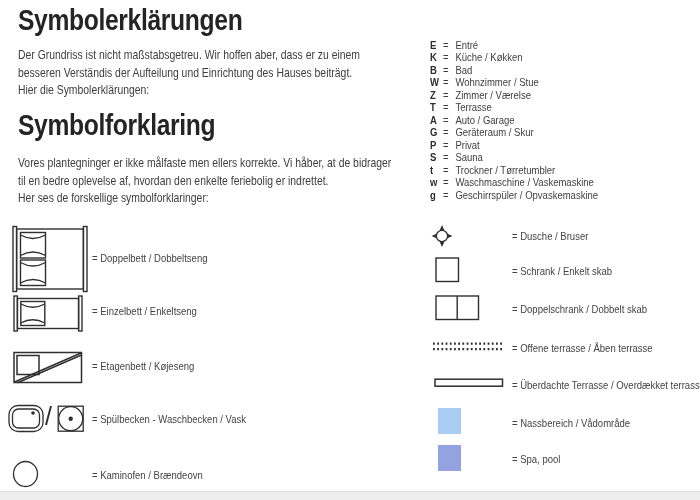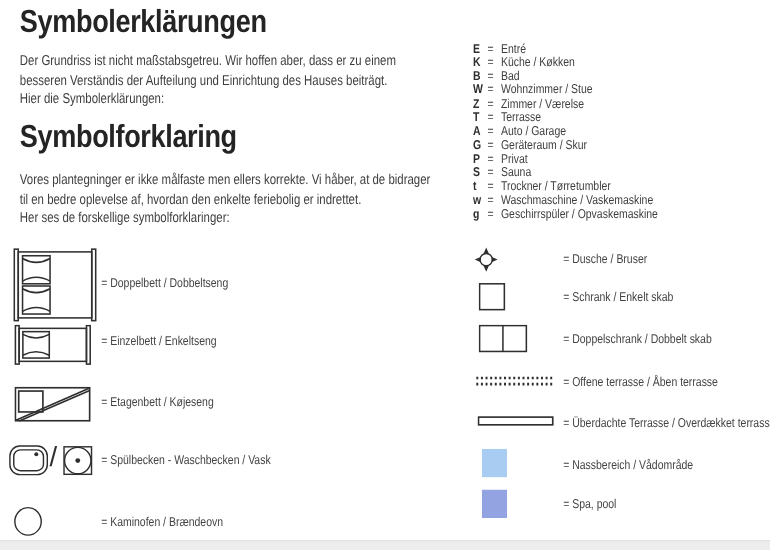--- a/index.html
+++ b/index.html
@@ -1,18 +1,18 @@
 <!DOCTYPE html>
 <html><head>
 <meta charset="utf-8">
 <style>
   html,body { margin:0; padding:0; background:#fff; }
   .page {
     position:relative; width:700px; height:500px; background:#ffffff;
-    font-family:"Liberation Sans", sans-serif; color:#3f3f3f; overflow:hidden;
+    font-family:"Liberation Sans", sans-serif; color:#3f3f3f; overflow:hidden;text-decoration:underline;
   }
   .h-title {
     position:absolute; left:18px; margin:0; font-size:29px; font-weight:700;
     color:#242424; letter-spacing:-0.4px; white-space:nowrap;
     transform:scaleX(0.85); transform-origin:0 0;
   }
   #title-de { top:4px; }
   #title-da { top:109px; }
   .para {
     position:absolute; left:18px; margin:0; width:560px;

